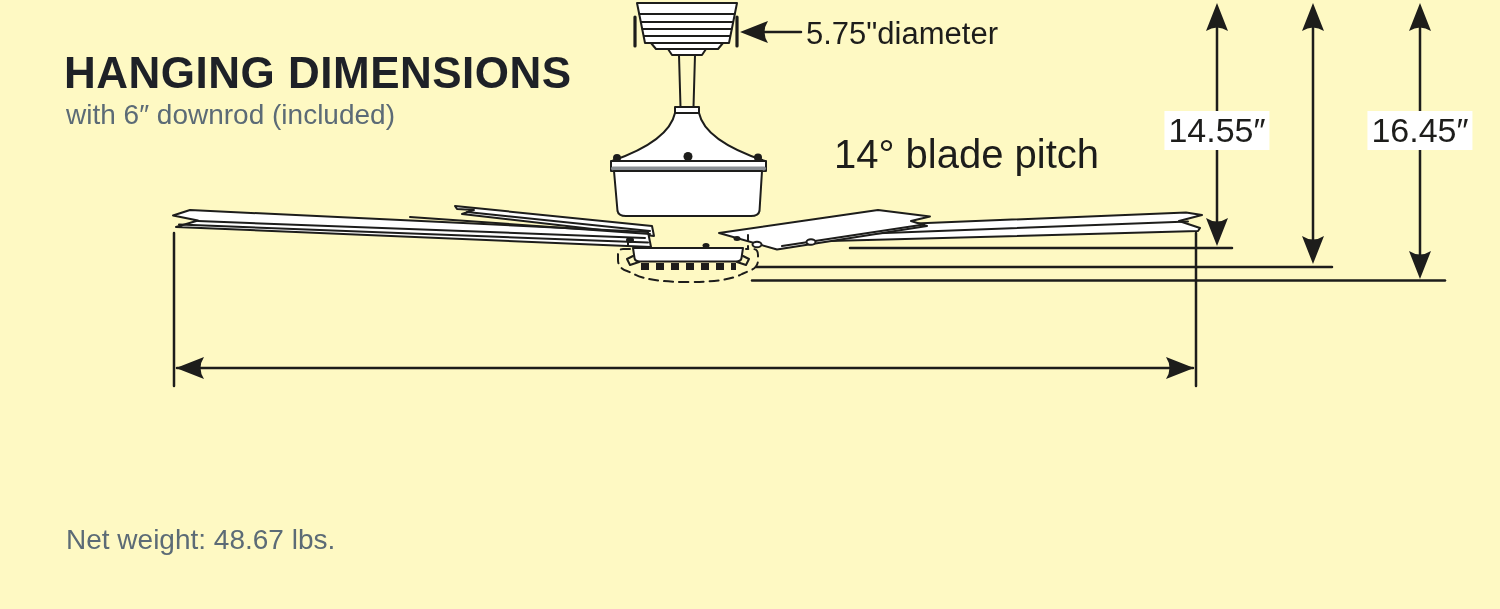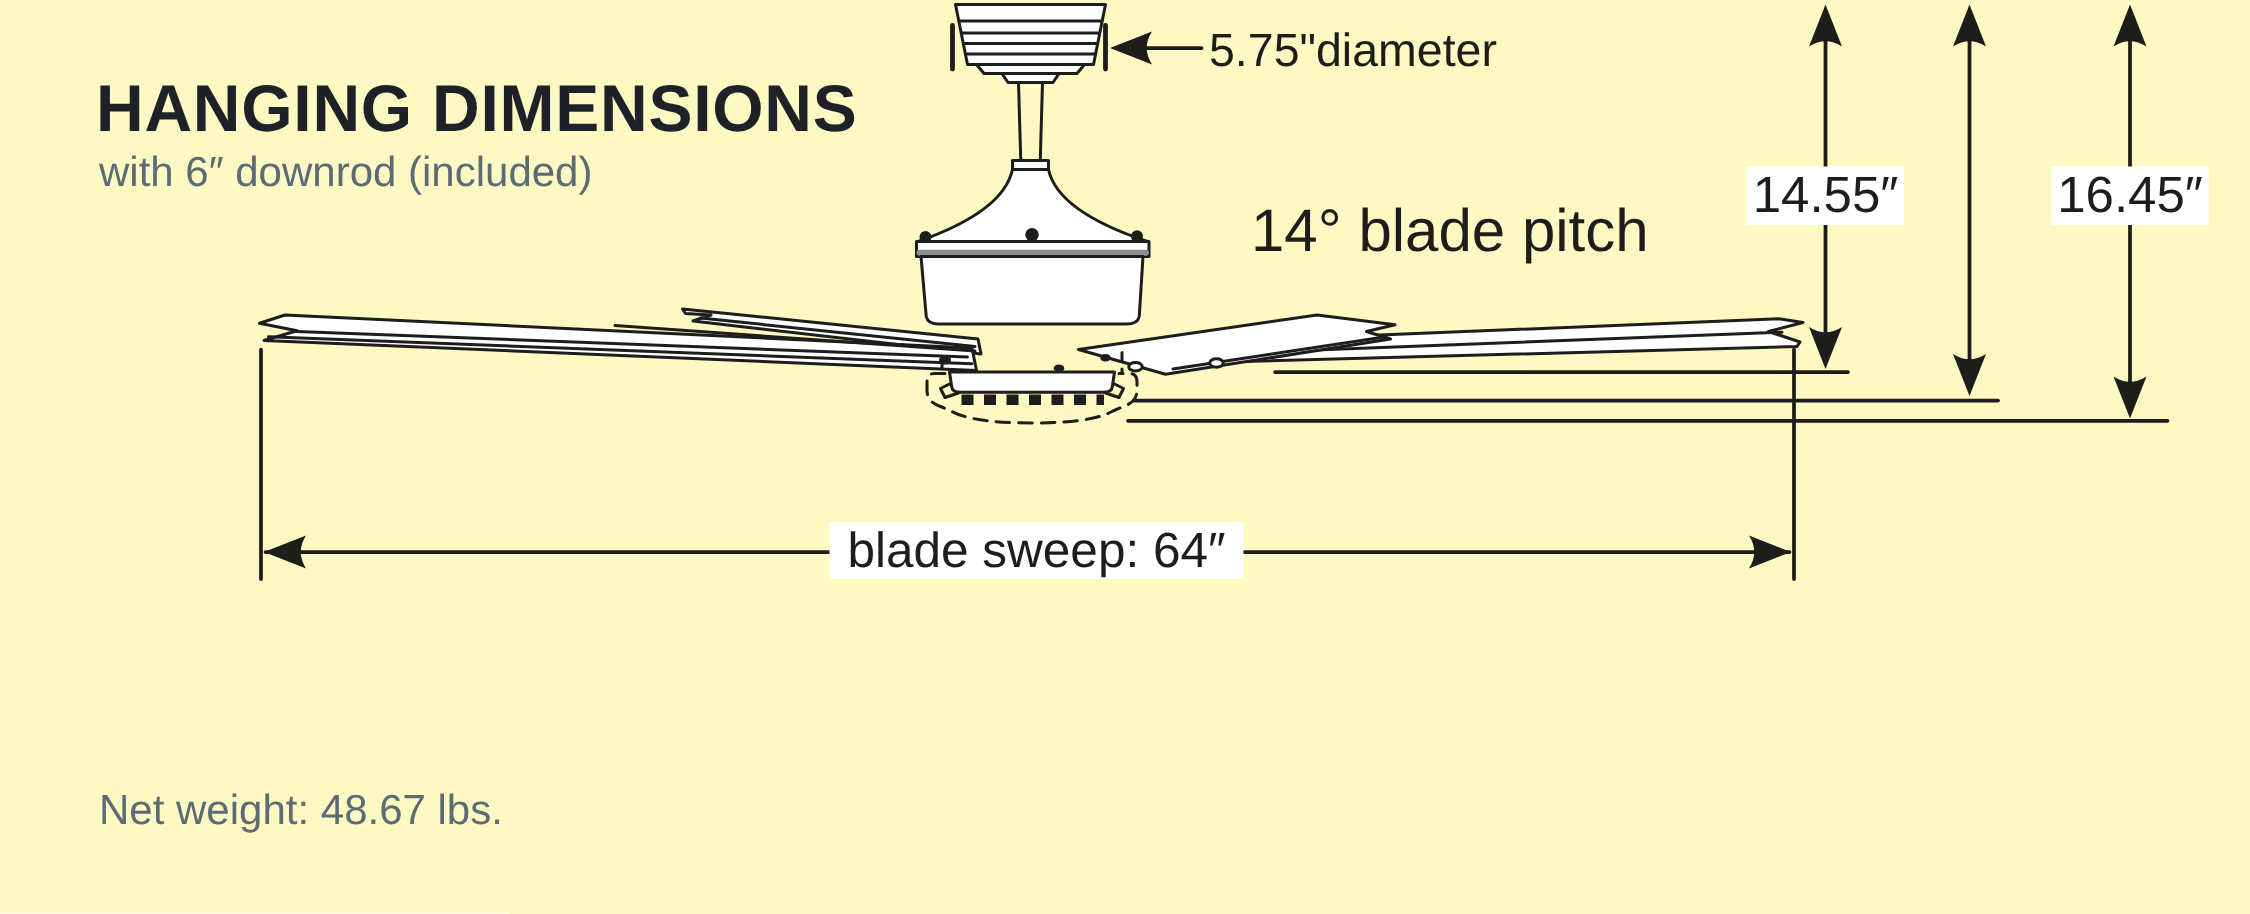--- a/index.html
+++ b/index.html
@@ -164,16 +164,15 @@
 
   <div class="txt title">HANGING DIMENSIONS</div>
   <div class="txt subtitle">with 6″ downrod (included)</div>
 
   <div class="txt diam-label">5.75"diameter</div>
   <div class="txt pitch-label">14° blade pitch</div>
 
   <div class="txt height-label h1">14.55″</div>
   <div class="txt height-label h3">16.45″</div>
 
-  <div class="txt sweep-label">blade sweep: 64″</div>
 
   <div class="txt netweight">Net weight: 48.67 lbs.</div>
 </div>
 
 </body></html>

